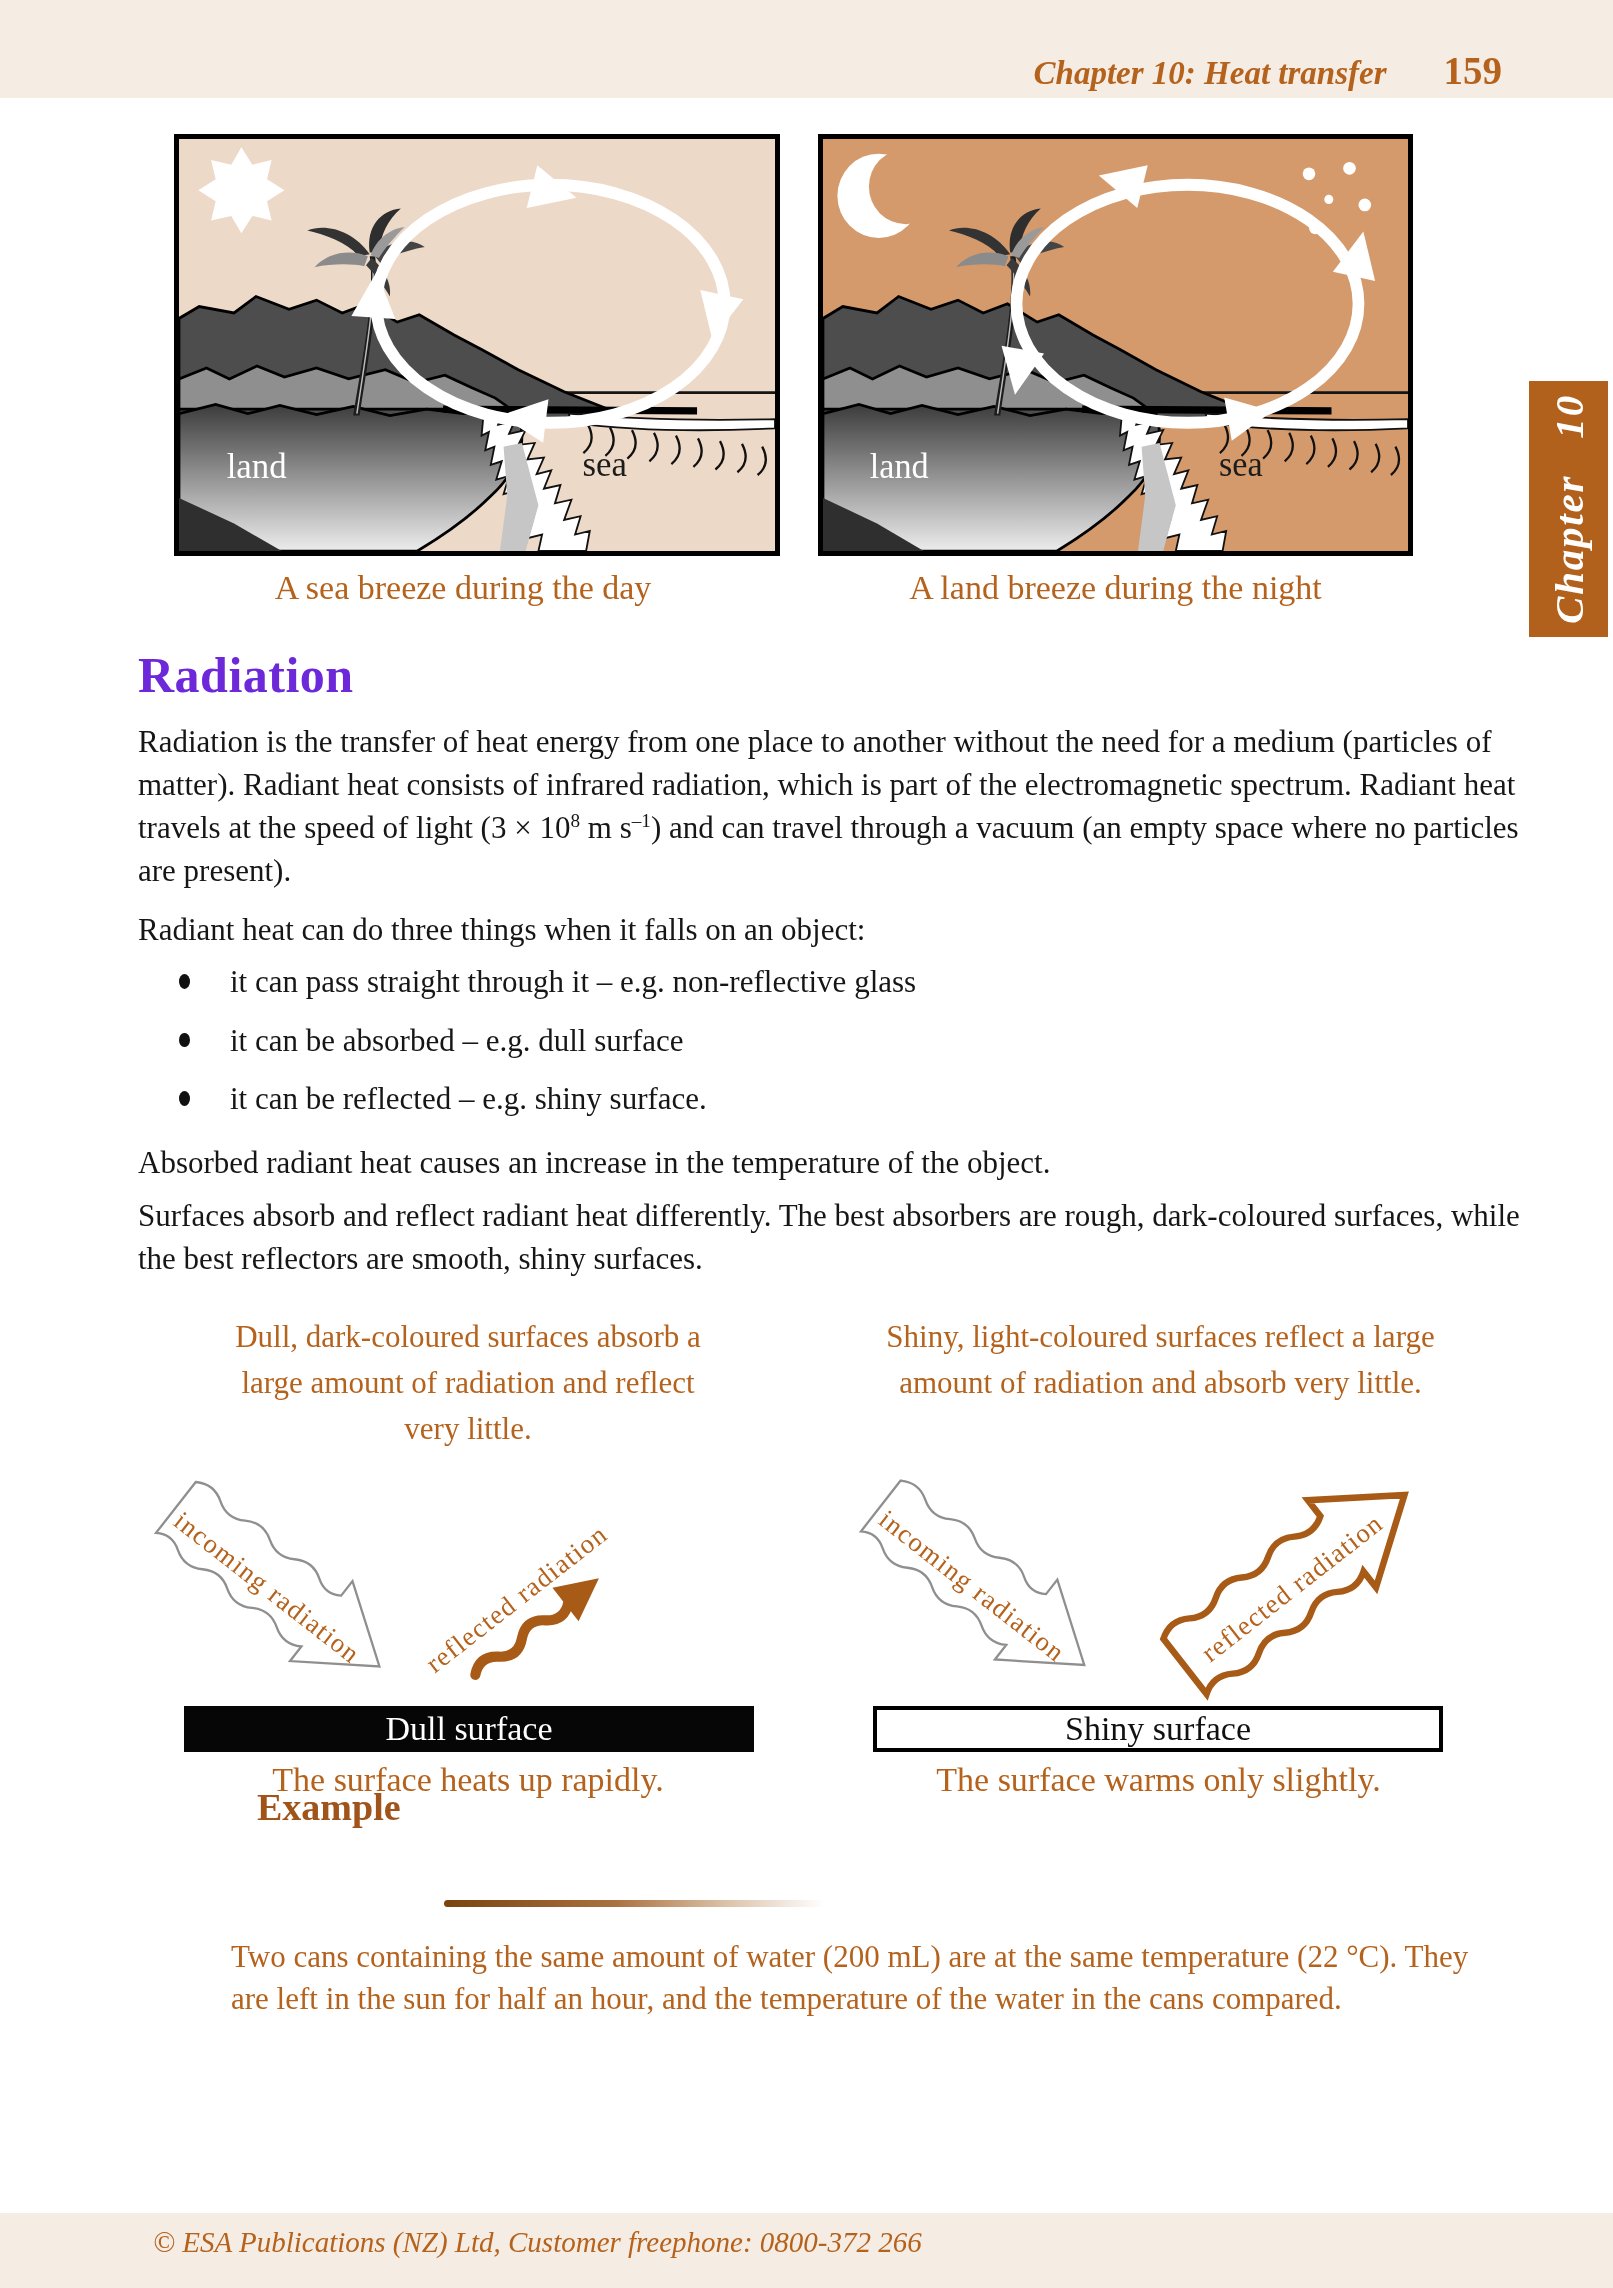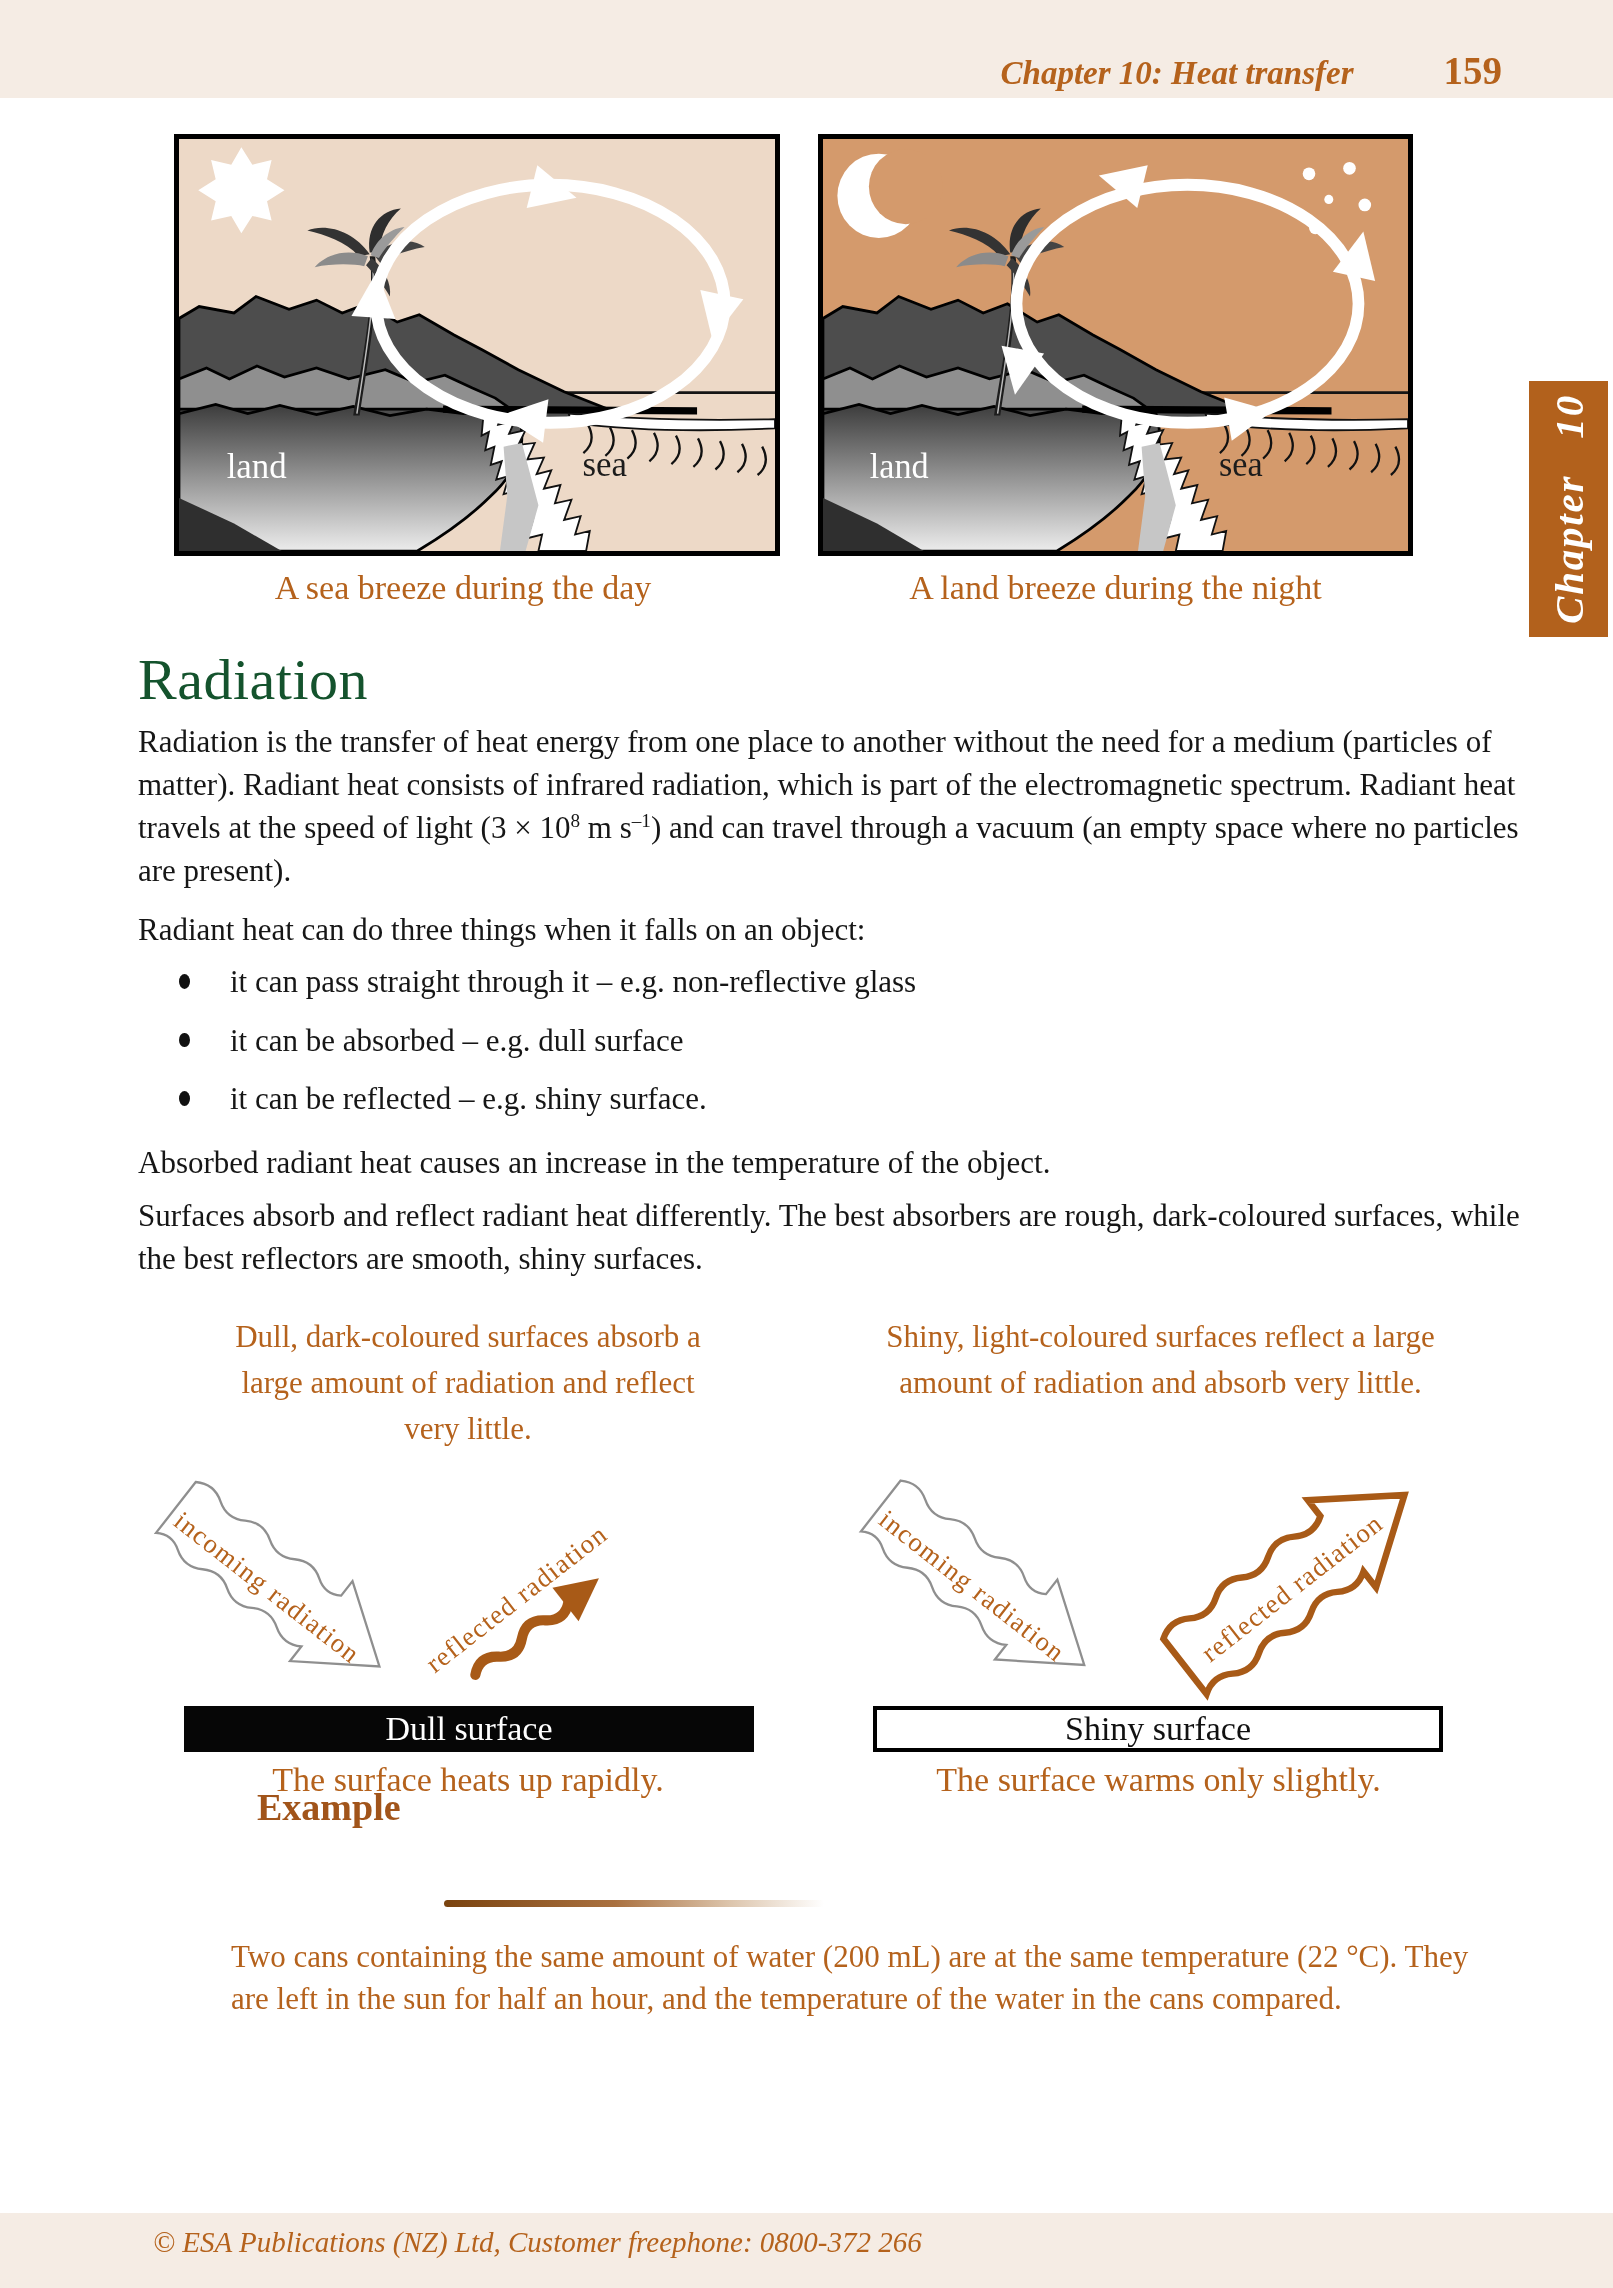--- a/index.html
+++ b/index.html
@@ -4,35 +4,35 @@
 <style>
   html,body{margin:0;padding:0;background:#ffffff;}
   .page{position:relative;width:1613px;height:2289px;background:#ffffff;
         font-family:"Liberation Serif",serif;overflow:hidden;}
 
   .band{position:absolute;left:0;width:1613px;background:#f5ece4;}
   .band.top{top:0;height:98px;}
   .band.bottom{top:2213px;height:76px;}
 
   .header{position:absolute;top:48px;right:111px;display:flex;align-items:baseline;
-          gap:90px;color:#b5621c;text-align:right;}
+          gap:57px;color:#b5621c;text-align:right;}
   .header .title{font-style:italic;font-weight:bold;font-size:33px;}
   .header .pagenum{font-weight:bold;font-size:39px;}
 
   .panel{position:absolute;top:134px;height:422px;border:5.5px solid #000;box-sizing:border-box;}
   .panel.day{left:174px;width:606px;background:#edd9c7;}
   .panel.night{left:818px;width:595px;background:#d49a6c;}
   .panel svg{display:block;width:100%;height:100%;}
 
   .fig-cap{position:absolute;top:569px;text-align:center;color:#b5621c;font-size:34px;}
   .fig-cap.day{left:160px;width:606px;}
   .fig-cap.night{left:818px;width:595px;}
 
-  .h-radiation{position:absolute;left:138px;top:646px;font-size:58px;font-weight:normal;
-               color:#14532d;letter-spacing:0.5px;}
+  .h-radiation{position:absolute;left:138px;top:646px;font-size:50px;font-weight:bold;
+               color:#6d28d9;letter-spacing:0.5px;}
 
   .body-text{position:absolute;left:138px;width:1383px;font-size:31px;line-height:43px;
              color:#161616;}
   .body-text b{font-weight:normal;}
   .body-text sup{font-size:0.62em;line-height:0;vertical-align:super;}
   .p1{top:720px;}
   .p2{top:908px;}
   .p3{top:1141px;}
   .p4{top:1194px;}
 

